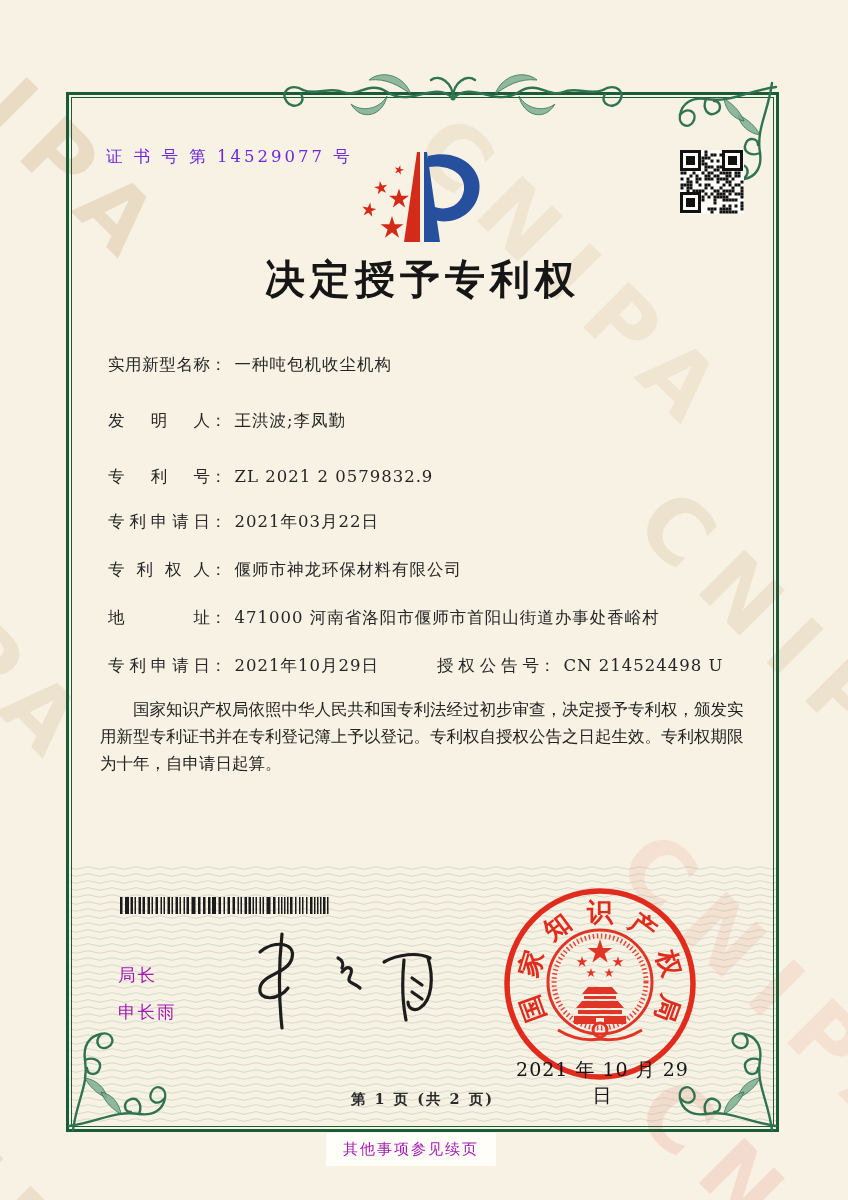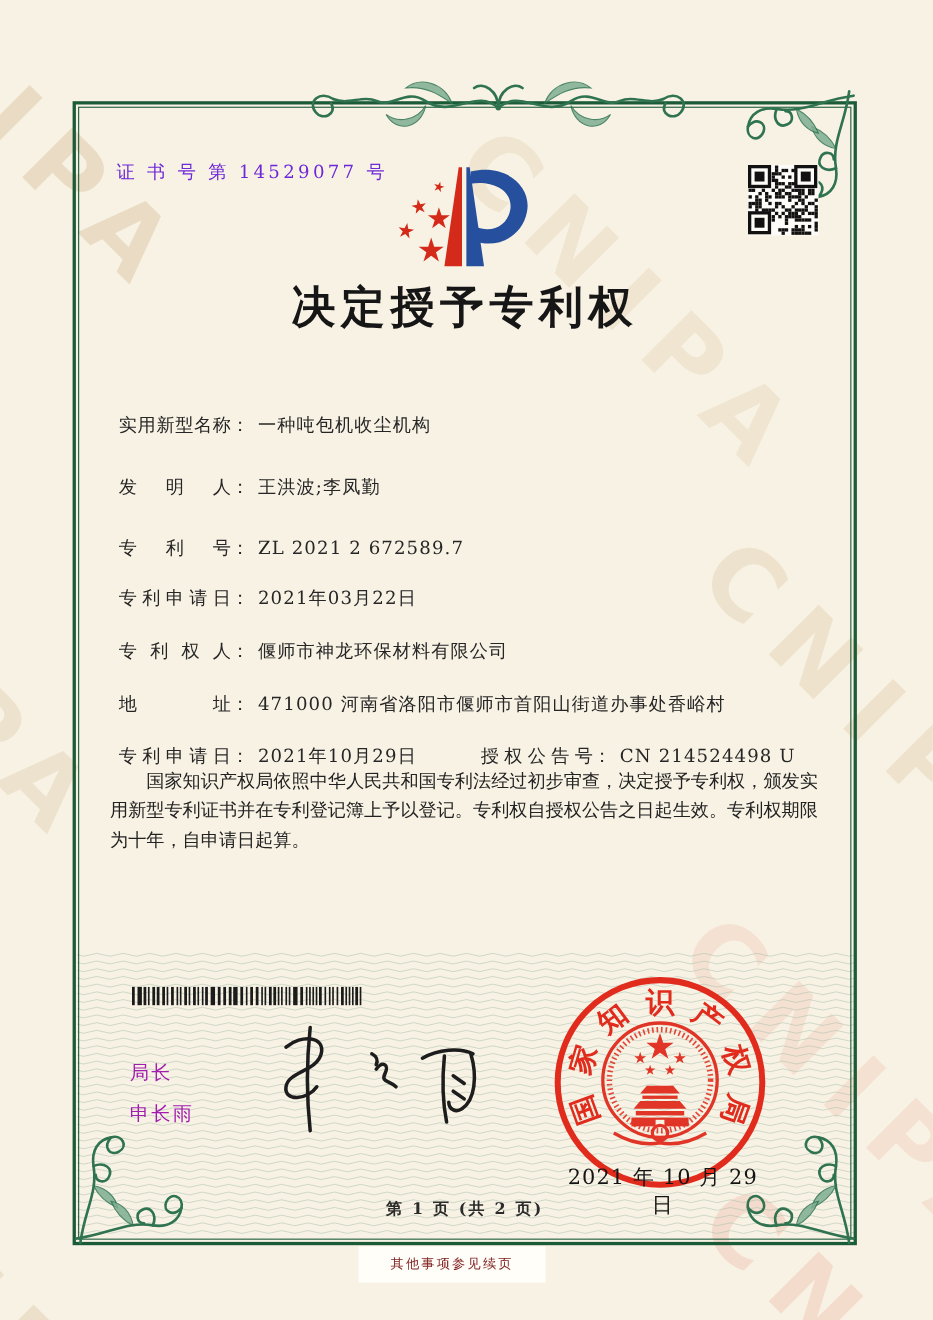--- a/index.html
+++ b/index.html
@@ -16,36 +16,36 @@
   .border-outer{position:absolute;left:66px;top:92px;width:707px;height:1034px;
       border:3px solid var(--green,#1c5b38);}
   .border-inner{position:absolute;inset:2px;border:1px solid var(--green,#1c5b38);}
   
   .cert-no{position:absolute;left:106px;top:146px;font-size:16.5px;letter-spacing:3px;color:#6d28d9;}
   .qr-box{position:absolute;left:680px;top:150px;width:64px;height:64px;background:#fdfcf8;}
   .title{position:absolute;left:66px;top:252px;width:713px;text-align:center;
       font-size:40px;font-weight:bold;letter-spacing:5px;color:#161616;}
   
   .frow{position:absolute;left:108px;width:660px;font-size:16.5px;color:#262626;white-space:nowrap;}
-  .flabel{display:inline-block;width:102px;text-align:justify;text-align-last:justify;vertical-align:bottom;margin-top:22px;}
+  .flabel{display:inline-block;width:102px;text-align:justify;text-align-last:justify;vertical-align:bottom;}
   .fcolon{display:inline-block;margin-right:8px;}
   .fvalue{letter-spacing:1px;}
   .fgroup2{margin-left:58px;}
   
   .body-text{position:absolute;left:100px;top:696px;width:650px;font-size:16.5px;
       line-height:27px;color:#222;}
   .body-text p{margin:0;text-indent:2em;}
   
   .sig-label{position:absolute;left:118px;font-size:17.5px;color:#a21caf;letter-spacing:2px;}
   .seal-date{position:absolute;left:505px;top:1057px;width:195px;text-align:center;
       font-size:19px;color:#141414;letter-spacing:1px;}
   .page-info{position:absolute;left:66px;top:1090px;width:713px;text-align:center;
       font-size:14.5px;color:#2b2b2b;letter-spacing:2px;font-weight:bold;}
   .note-box{position:absolute;left:326px;top:1133px;width:170px;height:33px;background:#fffef9;
-      display:flex;align-items:center;justify-content:center;font-size:12px;color:#7f1d1d;letter-spacing:2px;}
+      display:flex;align-items:center;justify-content:center;font-size:15px;color:#a21caf;letter-spacing:2px;}
   
   .orn{stroke:var(--orn,#2f7350);fill:none;stroke-width:2.4;stroke-linecap:round;}
   .orn-fill{fill:#7fae92;stroke:var(--orn,#2f7350);stroke-width:1;opacity:.85;}
   .seal-stroke{stroke:var(--sealred,#e02b1d);fill:none;}
   .seal-fill{fill:var(--sealred,#e02b1d);}
   .seal-char{fill:var(--sealred,#e02b1d);font-size:26px;font-weight:bold;
       font-family:"DejaVu Serif","Liberation Serif",serif;}
   .sig-path{stroke:#1d1d1d;fill:none;stroke-width:3.2;stroke-linecap:round;stroke-linejoin:round;}
   .wave-line{stroke:#a4bcab;fill:none;stroke-width:.8;opacity:.55;}
 </style>
@@ -316,21 +316,21 @@
 
 <div class="title">决定授予专利权</div>
 
 <div class="frow" style="top:354px">
   <span class="flabel">实用新型名称</span><span class="fcolon">：</span><span class="fvalue">一种吨包机收尘机构</span>
 </div>
 <div class="frow" style="top:410px">
   <span class="flabel">发明人</span><span class="fcolon">：</span><span class="fvalue">王洪波;李凤勤</span>
 </div>
 <div class="frow" style="top:466px">
-  <span class="flabel">专利号</span><span class="fcolon">：</span><span class="fvalue">ZL 2021 2 672589.7</span>
+  <span class="flabel">专利号</span><span class="fcolon">：</span><span class="fvalue">ZL 2021 2 0579832.9</span>
 </div>
 <div class="frow" style="top:511px">
   <span class="flabel">专利申请日</span><span class="fcolon">：</span><span class="fvalue">2021年03月22日</span>
 </div>
 <div class="frow" style="top:559px">
   <span class="flabel">专利权人</span><span class="fcolon">：</span><span class="fvalue">偃师市神龙环保材料有限公司</span>
 </div>
 <div class="frow" style="top:607px">
   <span class="flabel">地址</span><span class="fcolon">：</span><span class="fvalue">471000 河南省洛阳市偃师市首阳山街道办事处香峪村</span>
 </div>

